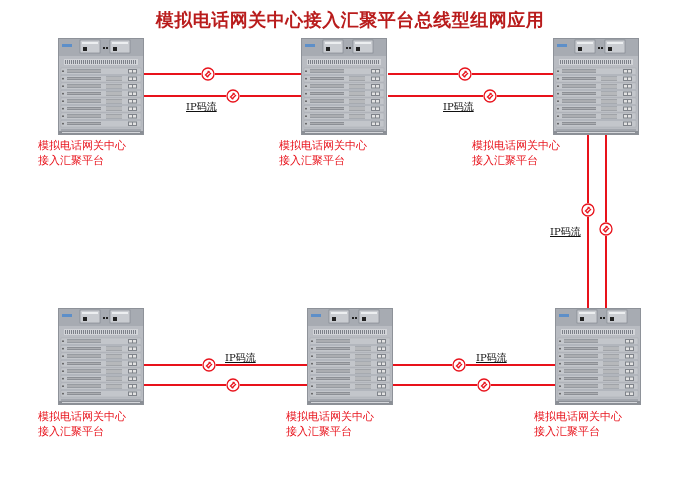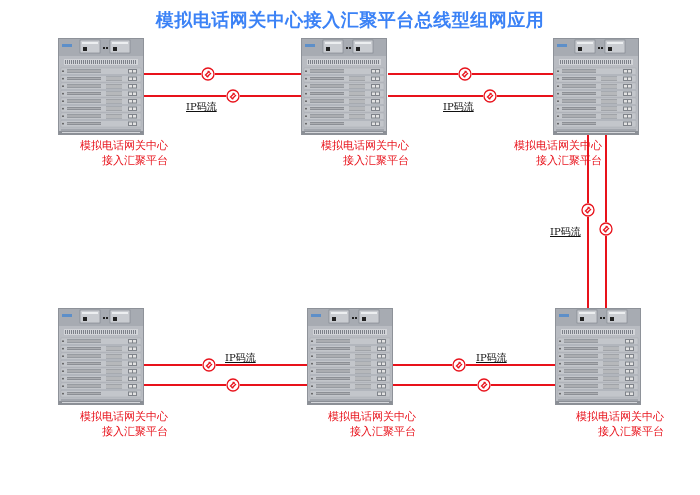--- a/index.html
+++ b/index.html
@@ -1,28 +1,28 @@
 <!DOCTYPE html>
 <html><head>
 <meta charset="utf-8">
 <style>
   html, body { margin: 0; padding: 0; background: #ffffff; }
   body { width: 700px; height: 495px; position: relative; overflow: hidden;
          font-family: "DejaVu Sans", "Liberation Sans", sans-serif; }
   .title { position: absolute; left: 0; top: 8px; width: 700px; text-align: center;
-           font-size: 18px; font-weight: bold; color: #3b82f6; letter-spacing: 0.5px; }
+           font-size: 18px; font-weight: bold; color: #b91c1c; letter-spacing: 0.5px; }
   .link-line { position: absolute; background: #e8121b; }
   .link-line.h { height: 2px; }
   .link-line.v { width: 2px; }
   .link-icon { position: absolute; width: 14px; height: 14px; margin: -7px 0 0 -7px;
                background: #fff; border-radius: 50%; }
   .link-icon svg { display: block; }
   .ip-label { position: absolute; font-family: "DejaVu Serif", "Liberation Serif", serif;
               font-size: 10px; color: #111; white-space: nowrap; text-decoration: underline; }
-  .caption { position: absolute; width: 130px; margin-left: -65px; text-align: right;
+  .caption { position: absolute; width: 130px; margin-left: -65px; text-align: left;
              color: #e8121b; font-size: 11px; line-height: 15px;
              font-family: "DejaVu Serif", "Liberation Serif", serif; }
   .chassis { position: absolute; width: 86px; height: 97px; }
   .chassis svg { display: block; }
 </style>
 </head>
 <body>
 
 <div class="title">模拟电话网关中心接入汇聚平台总线型组网应用</div>
 

